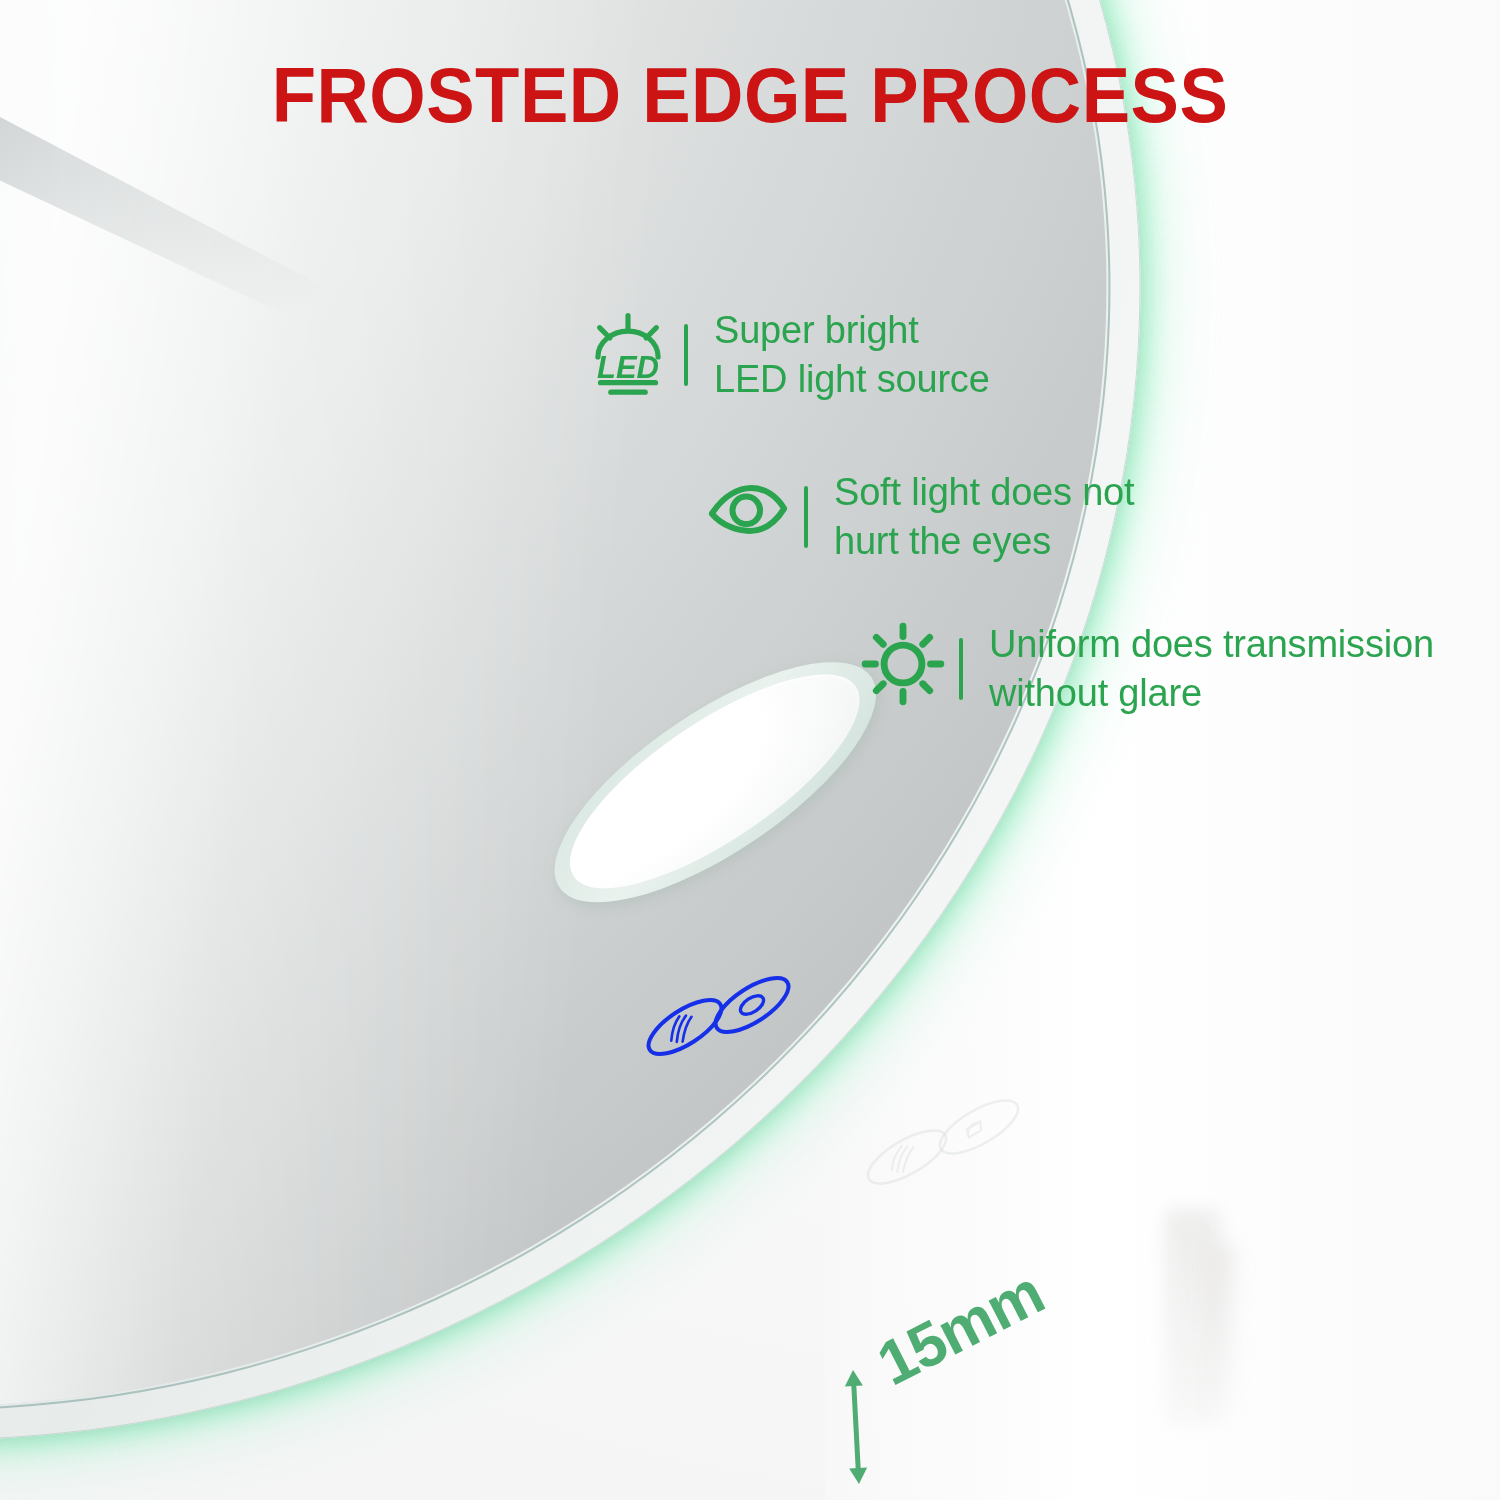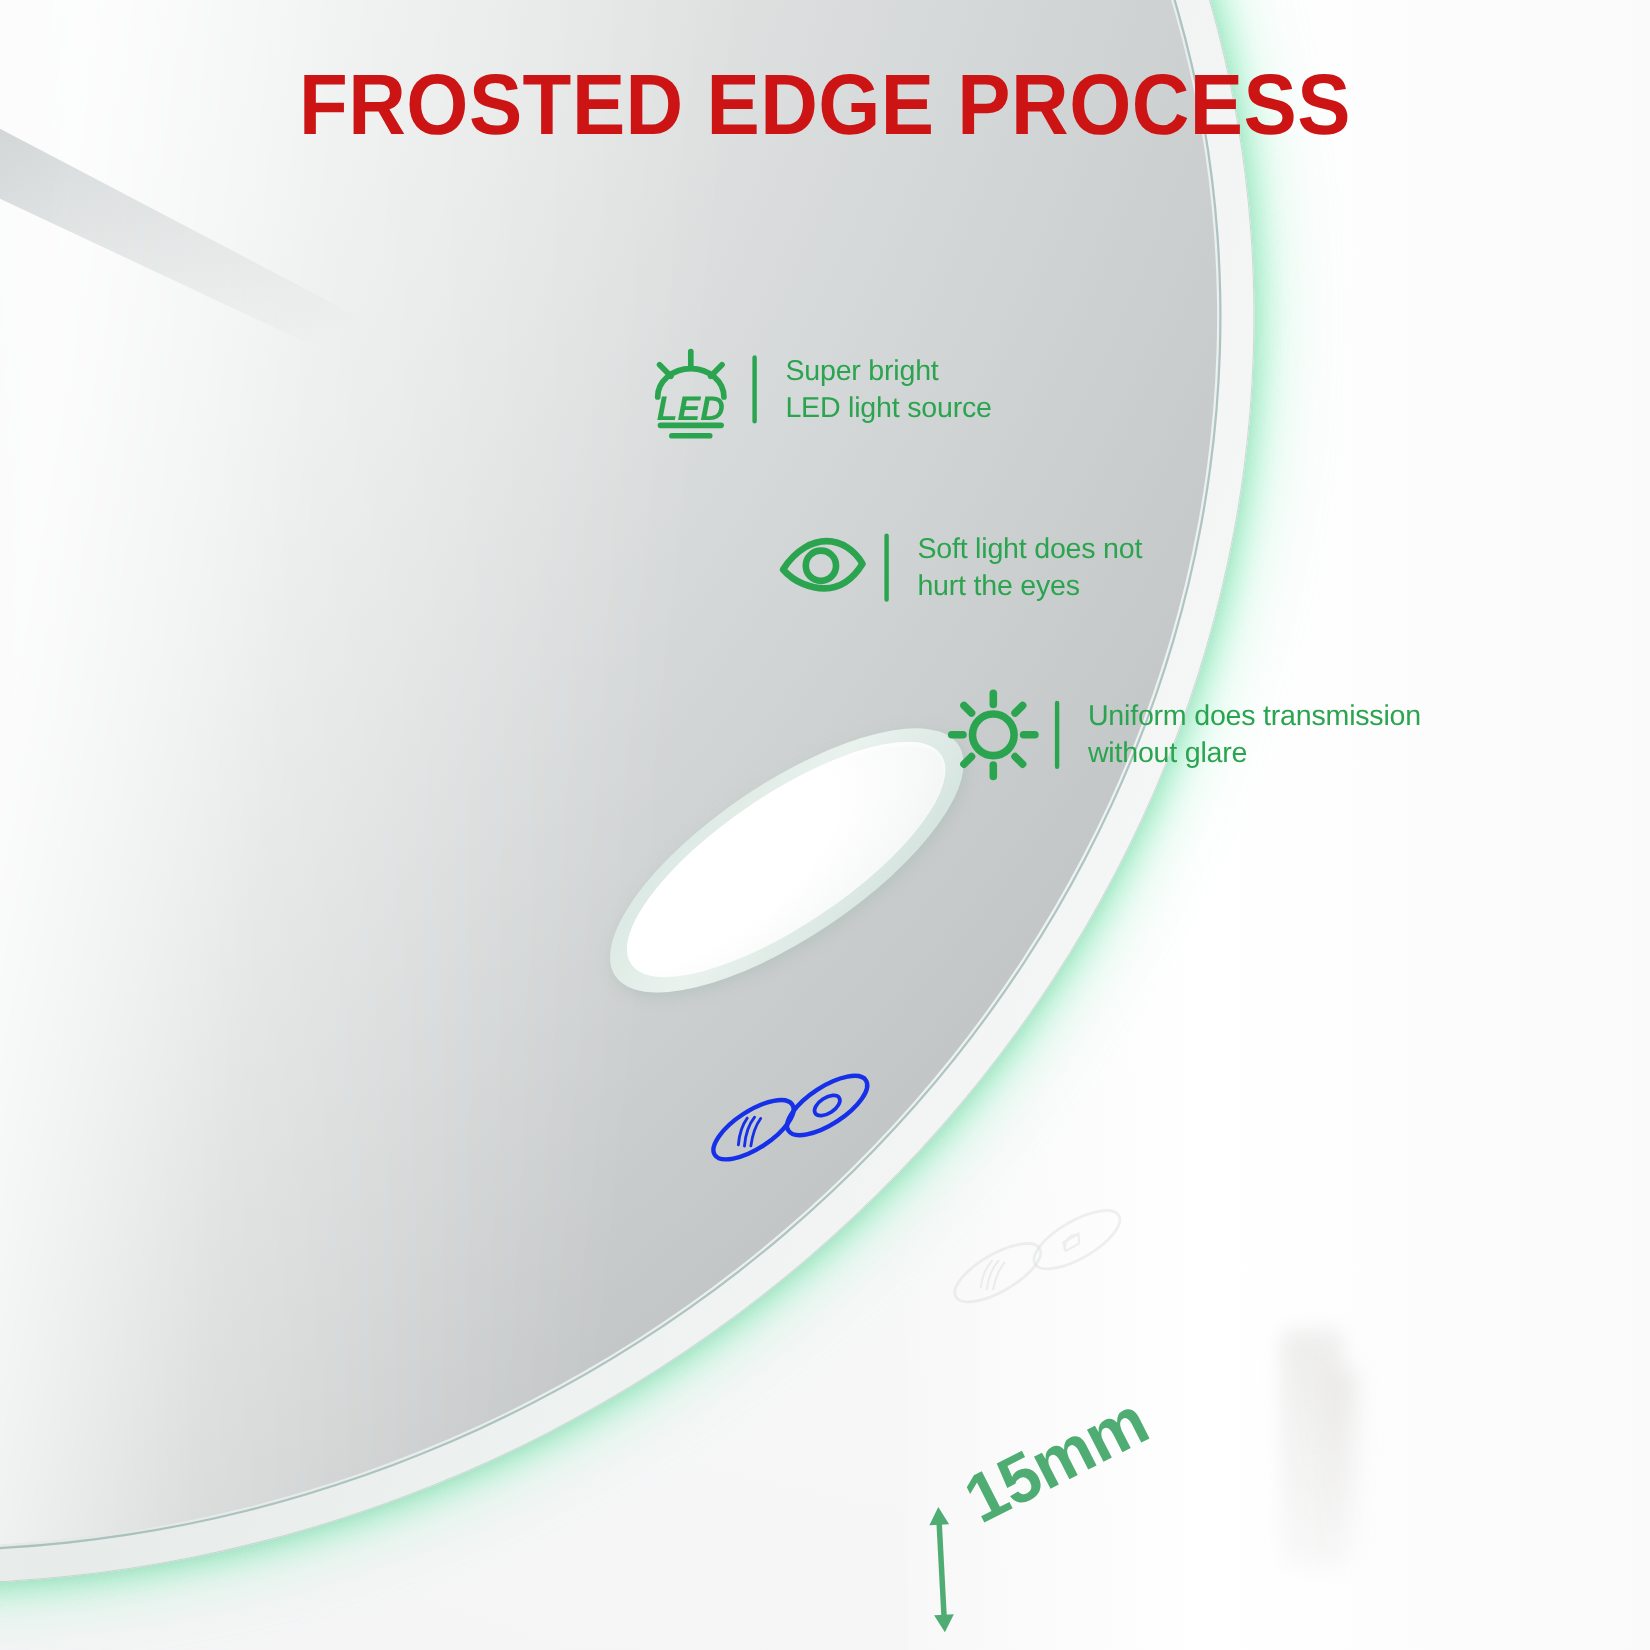--- a/index.html
+++ b/index.html
@@ -150,32 +150,32 @@
     white-space:nowrap;
   }
 
   
   .feature {
     position:absolute;
     display:flex;
     align-items:center;
     color:#2aa44e;
   }
-  .feat-icon { flex:0 0 auto; width:96px; height:96px; display:flex; align-items:center; justify-content:center; }
+  .feat-icon { flex:0 0 auto; width:96px; height:96px; display:flex; align-items:flex-start; justify-content:center; }
   .feat-icon svg { width:86px; height:86px; overflow:visible; }
   .feat-div {
     flex:0 0 auto;
     width:4px; height:62px;
     background:#2aa44e;
     margin:0 26px 0 8px;
     border-radius:2px;
   }
   .feat-text {
     font-family:"Liberation Sans", sans-serif;
-    font-size:26px;
+    font-size:38px;
     line-height:1.30;
     color:#2aa44e;
     white-space:pre-line;
     letter-spacing:-.2px;
   }
 
   #feature-0 { left:580px; top:306px; }
   #feature-1 { left:700px; top:468px; }
   #feature-2 { left:855px; top:620px; }
 

